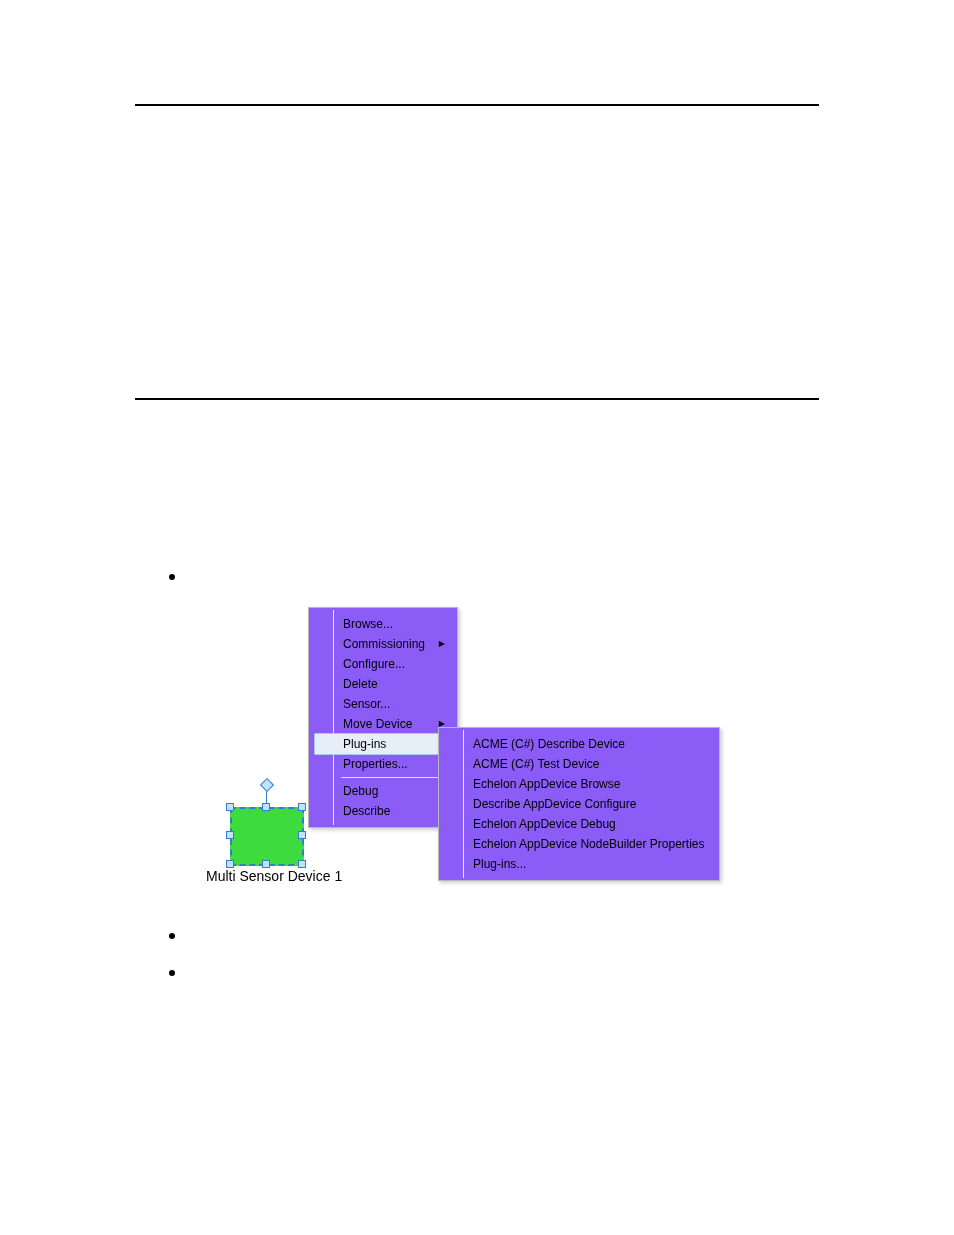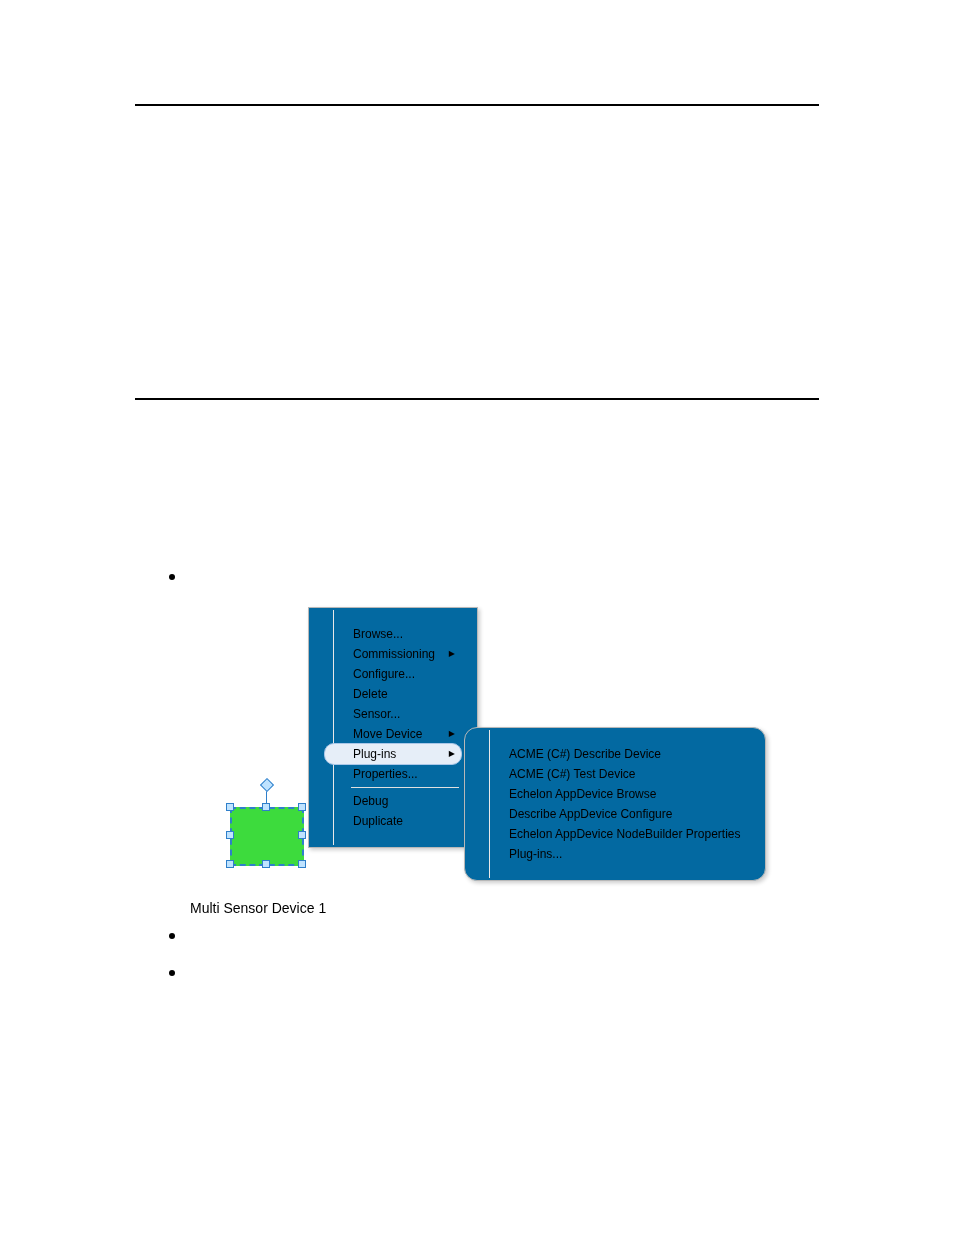--- a/index.html
+++ b/index.html
@@ -21,38 +21,38 @@
   .screenshot-area {
     position: absolute;
     left: 190px;
     top: 605px;
     width: 560px;
     height: 305px;
   }
   
   .menu {
     position: absolute;
-    background: #0369a1;
+    background: #8b5cf6;
     border: 1px solid #b8b8b8;
     box-shadow: 2px 2px 4px rgba(0,0,0,0.2);
-    padding: 16px;
+    padding: 6px;
     font-size: 12px;
     color: #000;
   }
   .menu-item {
     padding: 2px 22px 2px 28px;
     line-height: 16px;
     white-space: nowrap;
     position: relative;
   }
   .menu-item.highlight {
     background: #e6eef8;
     border: 1px solid #aac7e8;
     margin: -1px;
-    border-radius: 10px;
+    border-radius: 1px;
   }
   .menu-item .arrow {
     position: absolute;
     right: 6px;
     top: 50%;
     transform: translateY(-50%);
     font-size: 8px;
   }
   .menu-sep {
     height: 1px;
@@ -130,21 +130,21 @@
 
   <div class="sel-handle" style="left:36px;  top:198px;"></div>
   <div class="sel-handle" style="left:72px;  top:198px;"></div>
   <div class="sel-handle" style="left:108px; top:198px;"></div>
   <div class="sel-handle" style="left:36px;  top:226px;"></div>
   <div class="sel-handle" style="left:108px; top:226px;"></div>
   <div class="sel-handle" style="left:36px;  top:255px;"></div>
   <div class="sel-handle" style="left:72px;  top:255px;"></div>
   <div class="sel-handle" style="left:108px; top:255px;"></div>
 
-  <div class="device-label" style="left:0px; top:263px;margin-top:32px;">Multi Sensor Device 1</div>
+  <div class="device-label" style="left:16px; top:263px;">Multi Sensor Device 1</div>
 
   <div class="menu" style="left:118px; top:2px; width:136px;">
     <div class="menu-gutter"></div>
 
     <div class="menu-item">
       <span>Browse...</span>
     </div>
     <div class="menu-item">
       <span>Commissioning</span>
       <span class="arrow">▶</span>
@@ -169,40 +169,43 @@
     <div class="menu-item">
       <span>Properties...</span>
     </div>
 
     <div class="menu-sep"></div>
 
     <div class="menu-item">
       <span>Debug</span>
     </div>
     <div class="menu-item">
-      <span>Duplicate</span>
+      <span>Describe</span>
     </div>
   </div>
 
-  <div class="menu" style="left:274px; top:122px; width:268px;border-radius:13px;">
+  <div class="menu" style="left:248px; top:122px; width:268px;">
     <div class="menu-gutter"></div>
 
     <div class="menu-item">
       <span>ACME (C#) Describe Device</span>
     </div>
     <div class="menu-item">
       <span>ACME (C#) Test Device</span>
     </div>
     <div class="menu-item">
       <span>Echelon AppDevice Browse</span>
     </div>
     <div class="menu-item">
       <span>Describe AppDevice Configure</span>
     </div>
     <div class="menu-item">
+      <span>Echelon AppDevice Debug</span>
+    </div>
+    <div class="menu-item">
       <span>Echelon AppDevice NodeBuilder Properties</span>
     </div>
     <div class="menu-item">
       <span>Plug-ins...</span>
     </div>
   </div>
 
 </div>
 
 </body></html>

